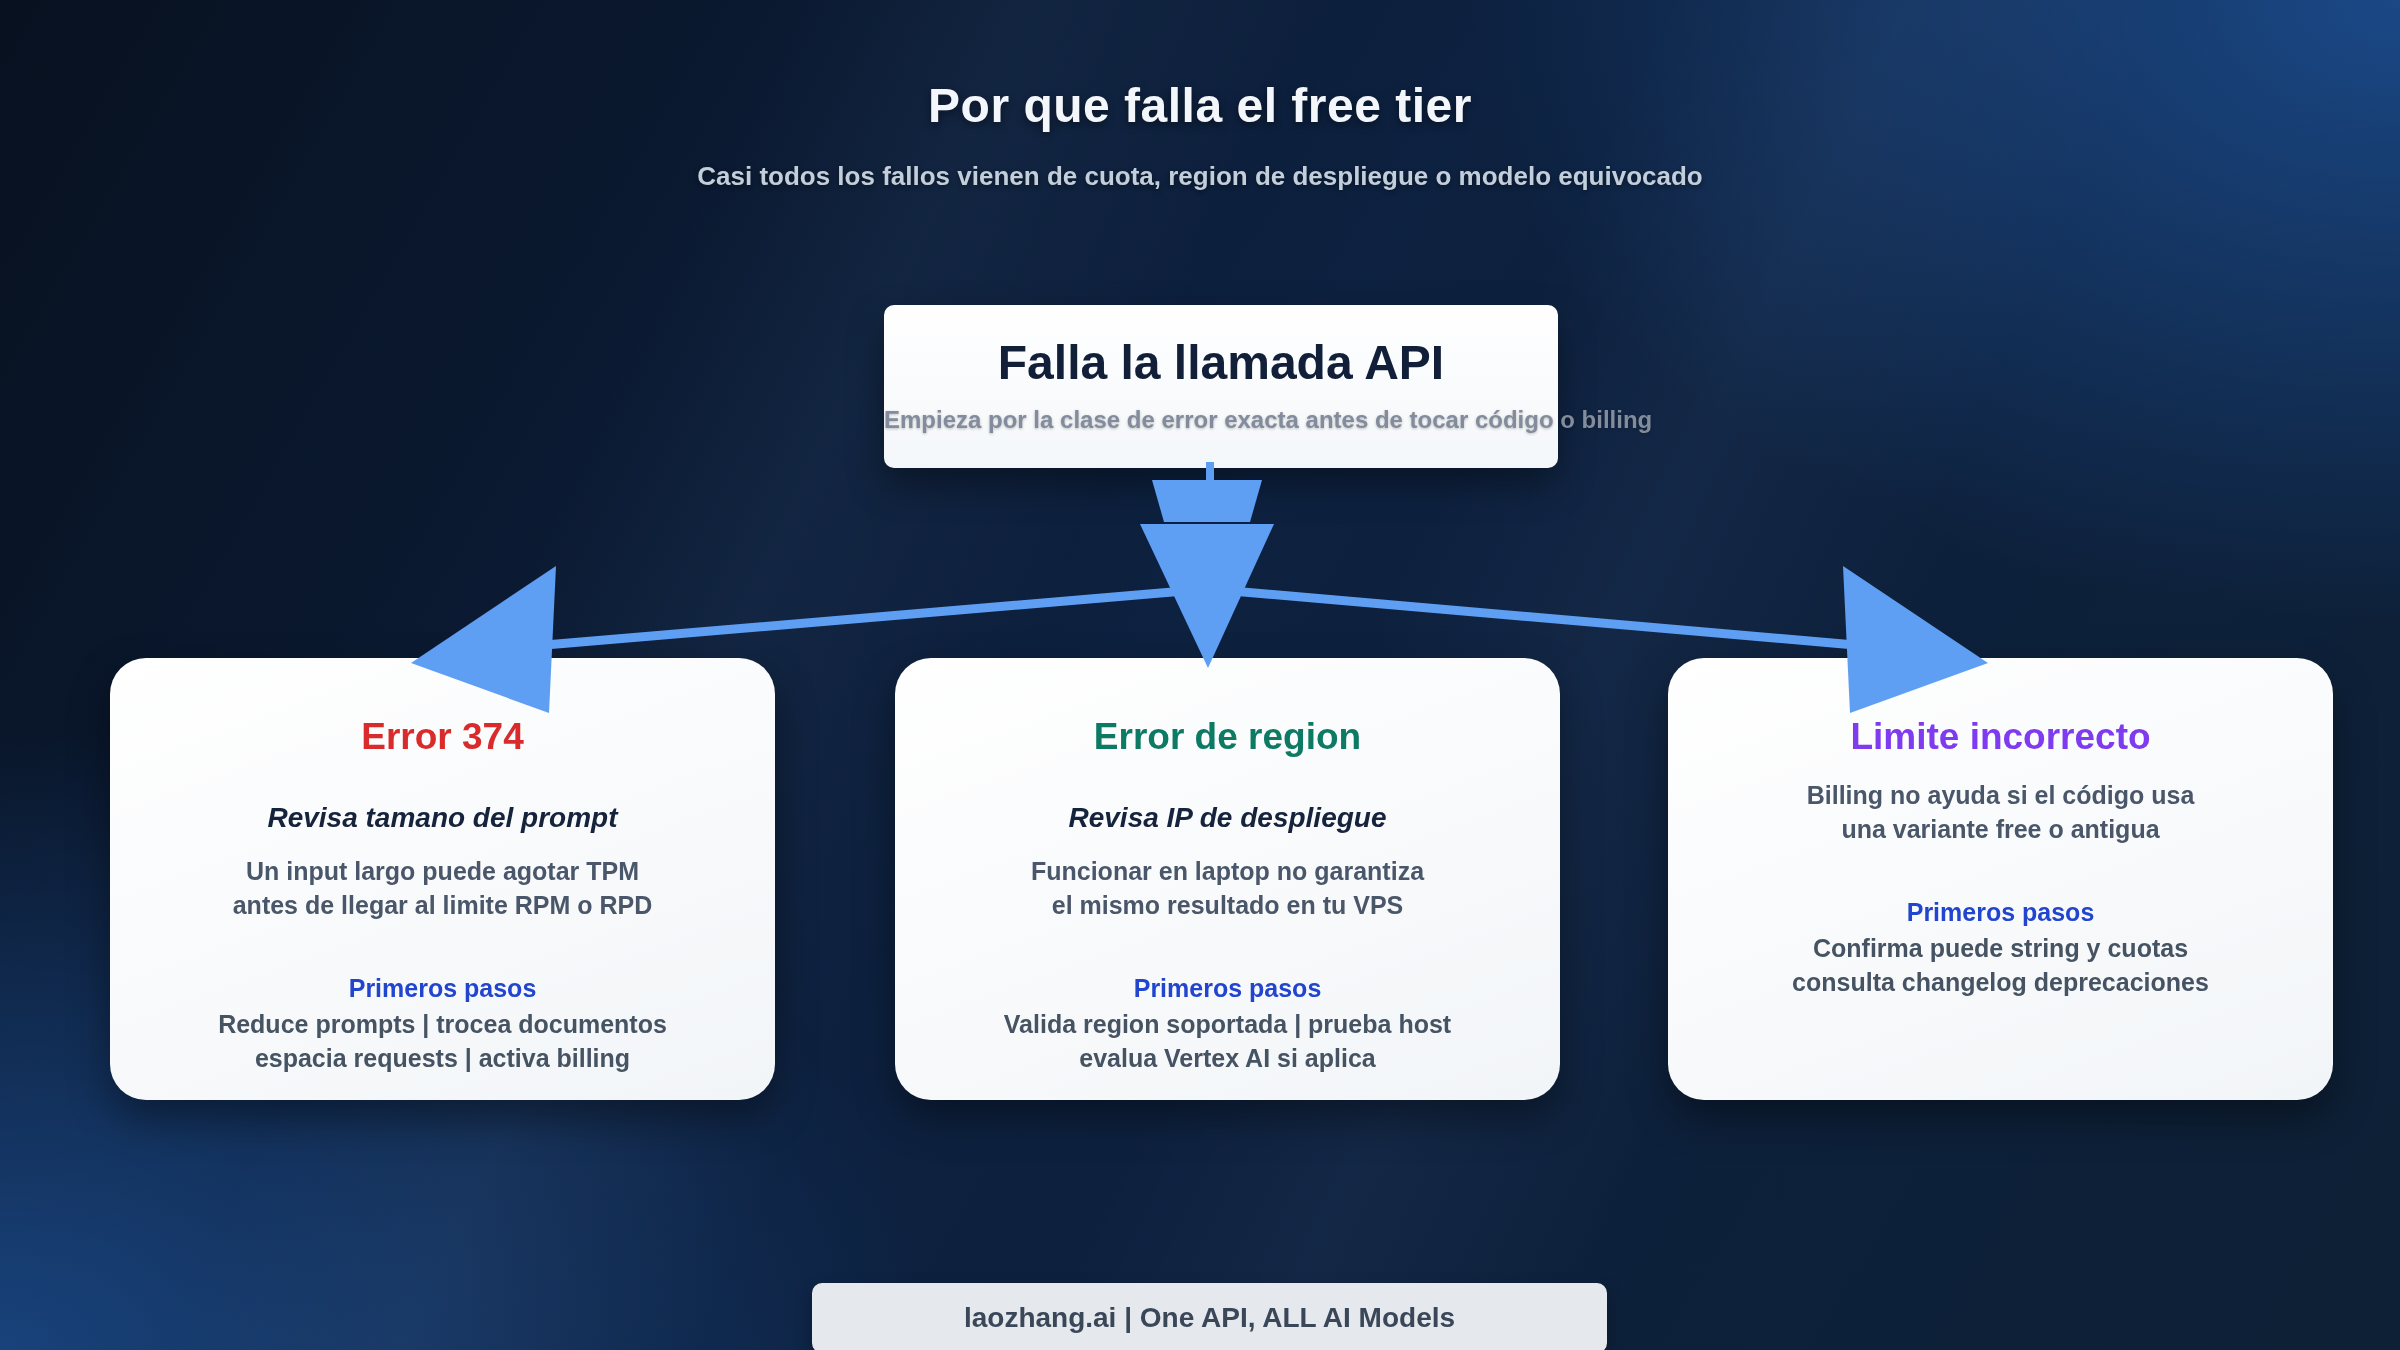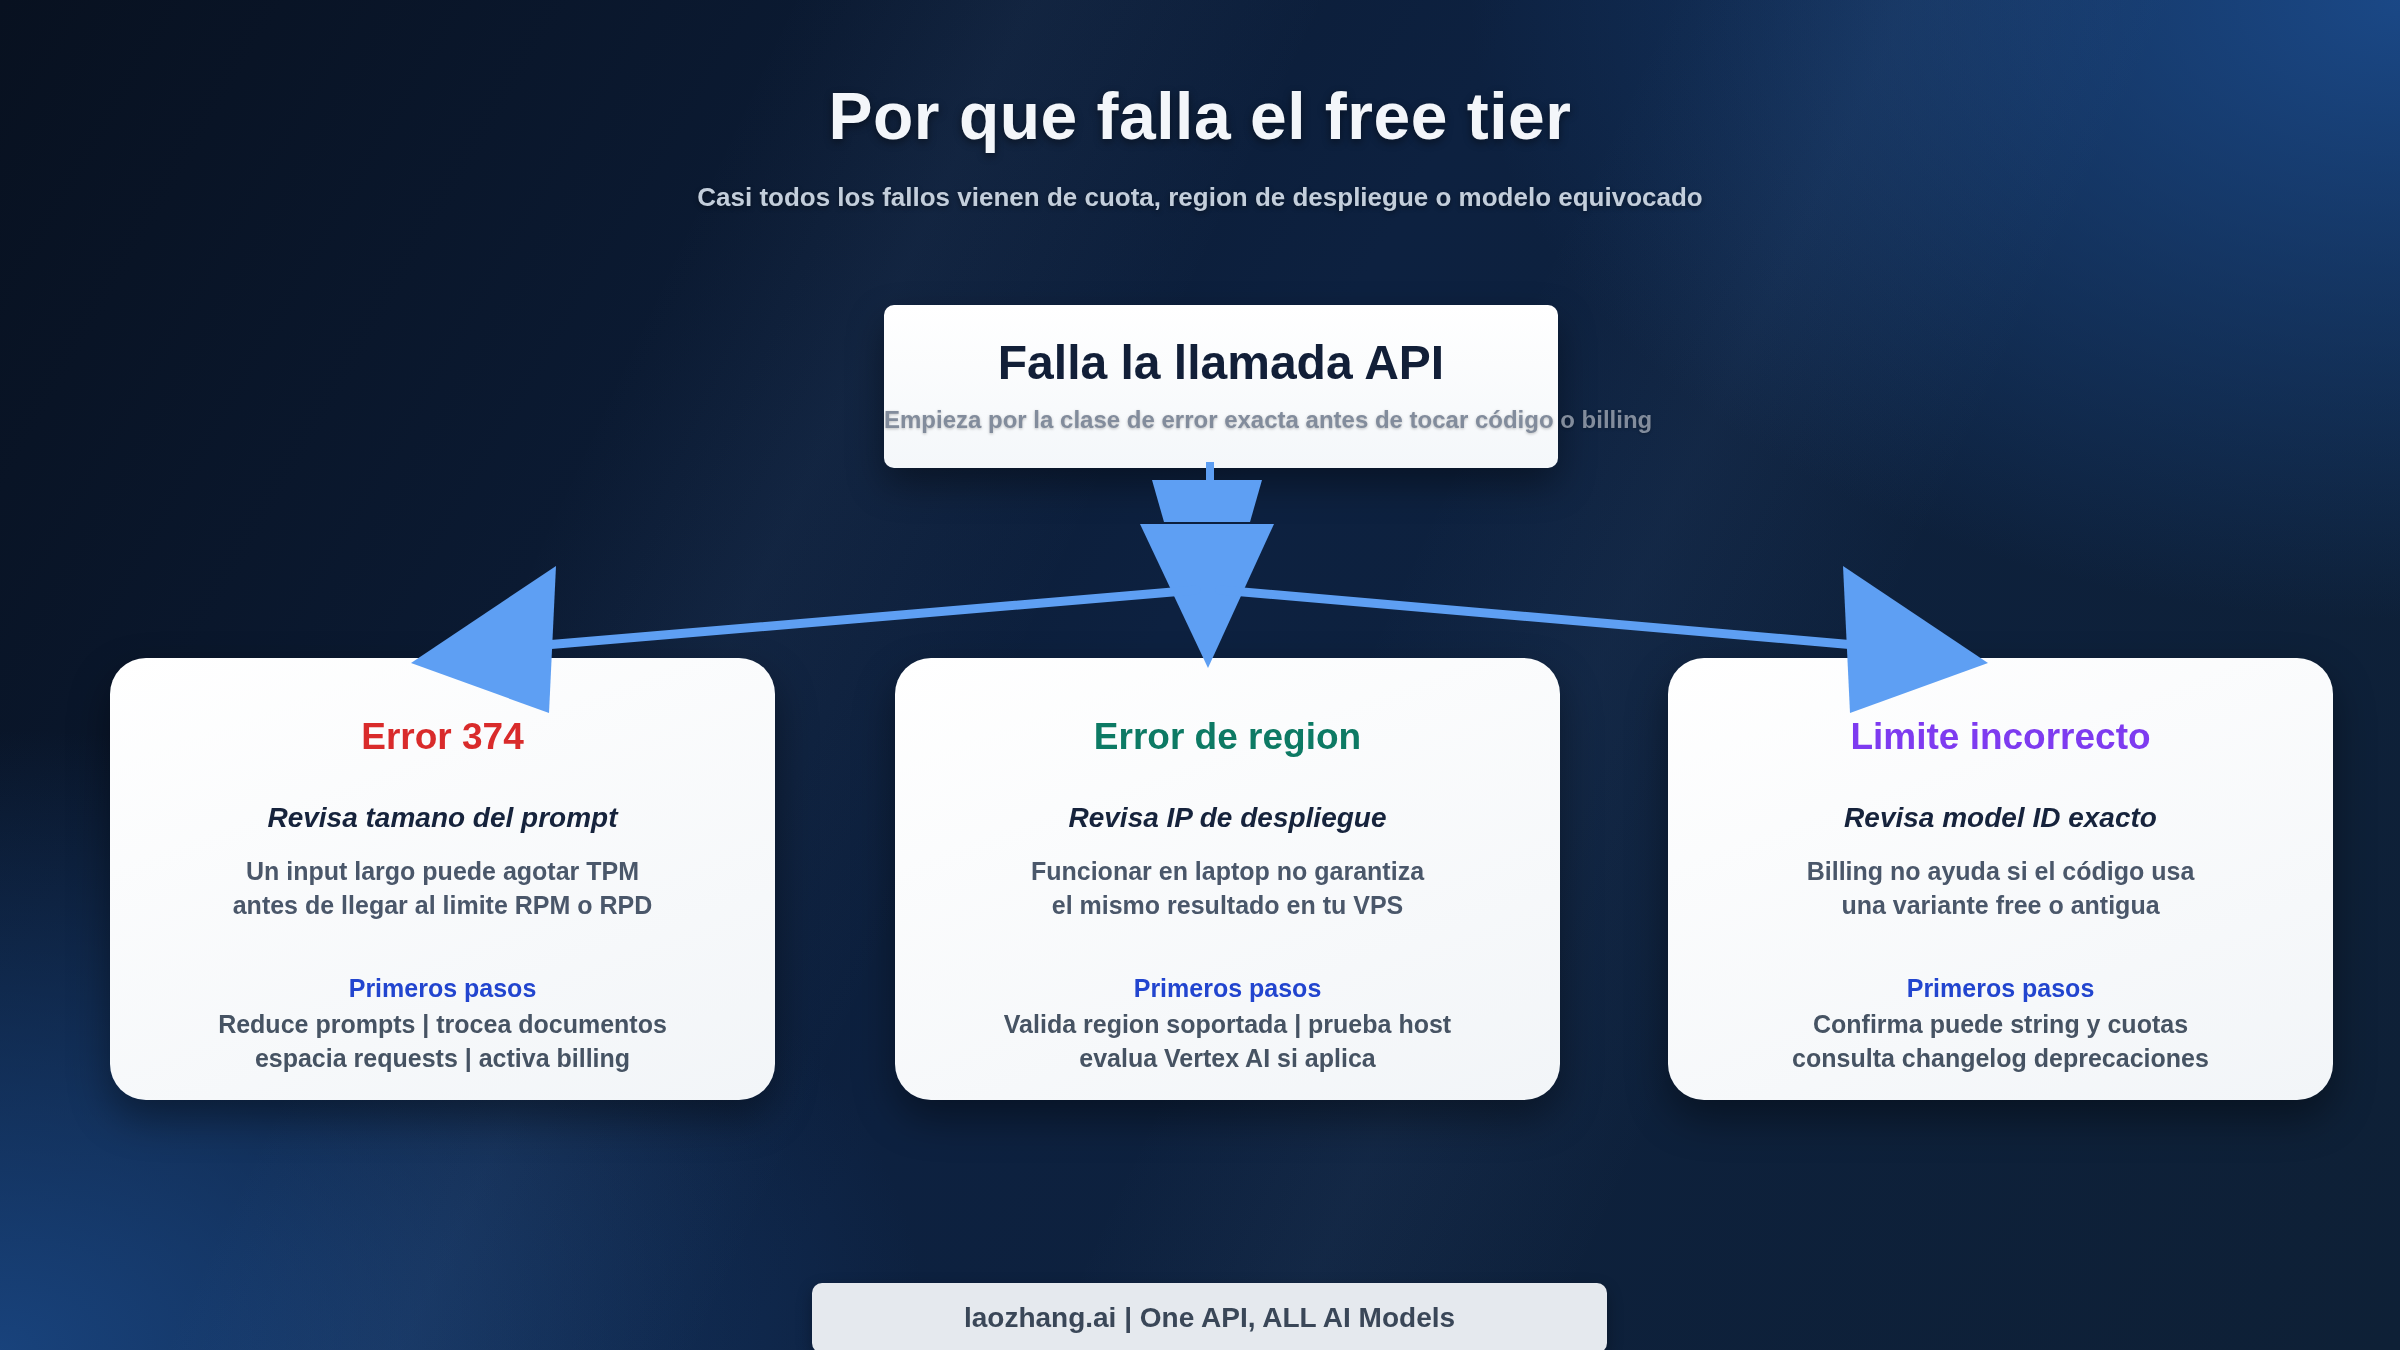--- a/index.html
+++ b/index.html
@@ -12,21 +12,21 @@
       linear-gradient(120deg,#081120 0%,#0d2140 48%,#0e2036 100%);
   }
   .stage::before{
     content:"";position:absolute;inset:0;pointer-events:none;
     background:
       linear-gradient(115deg, transparent 26%, rgba(130,175,235,.06) 34%, transparent 44%),
       linear-gradient(115deg, transparent 55%, rgba(130,175,235,.05) 63%, transparent 72%);
   }
   .hero{position:absolute;left:0;right:0;top:78px;text-align:center;}
   .hero h1{
-    margin:0;font-size:66px;letter-spacing:.5px;color:#f3f6fa;
+    margin:0;font-size:48px;letter-spacing:.5px;color:#f3f6fa;
     text-shadow:0 3px 8px rgba(0,0,0,.45);
   }
   .hero .sub{
     margin-top:28px;font-size:26px;color:#c3cedb;
     text-shadow:0 2px 5px rgba(0,0,0,.4);
   }
   .root-node{
     position:absolute;left:884px;top:305px;width:674px;height:163px;
     background:linear-gradient(180deg,#ffffff 0%,#f4f7fa 100%);
     border-radius:10px;box-shadow:0 16px 36px rgba(0,0,0,.38);
@@ -113,21 +113,20 @@
     </div>
     <div class="c-steps-label">Primeros pasos</div>
     <div class="c-steps">
       <div>Valida region soportada | prueba host</div>
       <div>evalua Vertex AI si aplica</div>
     </div>
   </div>
 
   <div class="card card-3">
     <div class="c-title" style="color: rgb(126, 59, 240);">Limite incorrecto</div>
-    <div class="c-heading">Revisa model ID exacto</div>
     <div class="c-body">
       <div>Billing no ayuda si el código usa</div>
       <div>una variante free o antigua</div>
     </div>
     <div class="c-steps-label">Primeros pasos</div>
     <div class="c-steps">
       <div>Confirma puede string y cuotas</div>
       <div>consulta changelog deprecaciones</div>
     </div>
   </div>

